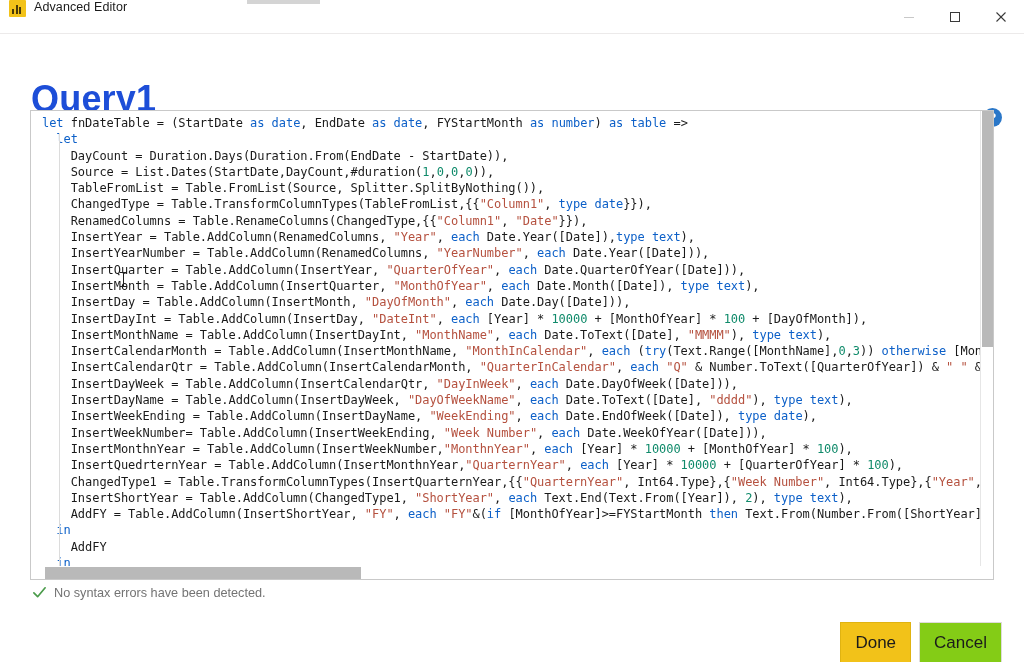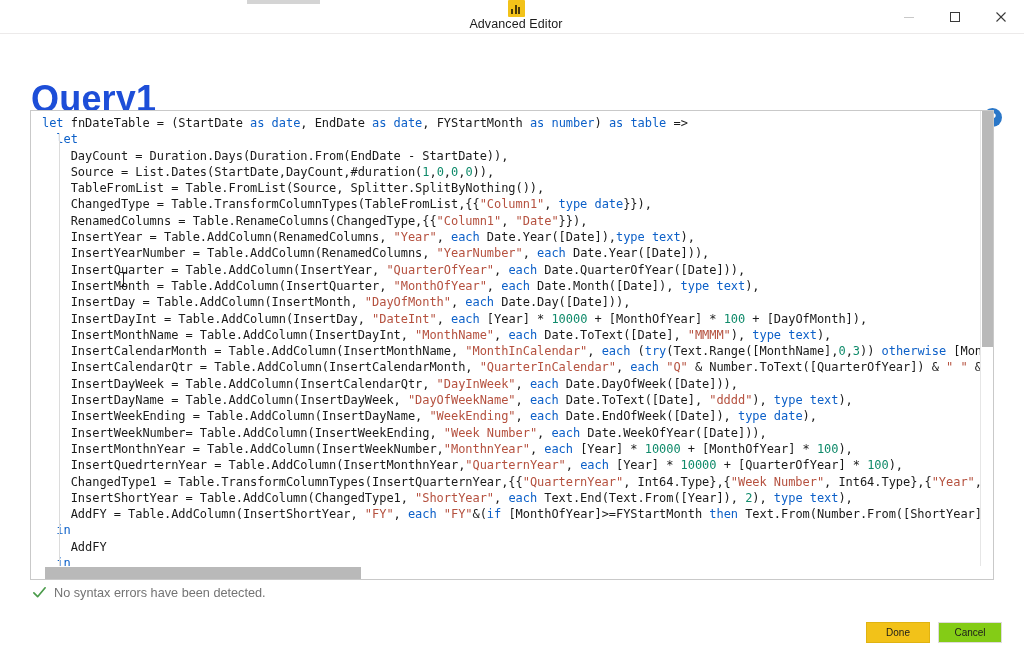--- a/index.html
+++ b/index.html
@@ -15,23 +15,21 @@
     color: #222222;
     position: relative;
   }
 
   
   .titlebar {
     height: 33px;
     background: #ffffff;
     border-bottom: 1px solid #eceaea;
     display: flex;
-    align-items: center;
     position: relative;
-    flex-direction: column;
   }
   .app-icon {
     width: 17px;
     height: 17px;
     margin-left: 9px;
     background: #f2c219;
     border-radius: 1px;
     position: relative;
     flex: none;
     overflow: hidden;
@@ -258,24 +256,24 @@
 
   
   .footer {
     position: absolute;
     right: 22px;
     top: 622px;
     display: flex;
     gap: 8px;
   }
   .btn {
-    height: 21px;
+    height: 41px;
     min-width: 64px;
     padding: 0 14px;
-    font-size: 10px;
+    font-size: 17px;
     font-family: "Liberation Sans", sans-serif;
     border: 1px solid transparent;
     display: flex;
     align-items: center;
     justify-content: center;
     box-sizing: border-box;
     cursor: default;
   }
   .btn-primary { background: #f2c219; color: #1b1b1b; border-color: #e0b311; }
   .btn-secondary { background: #84cc16; color: #1b1b1b; border-color: #dedbdb; }

